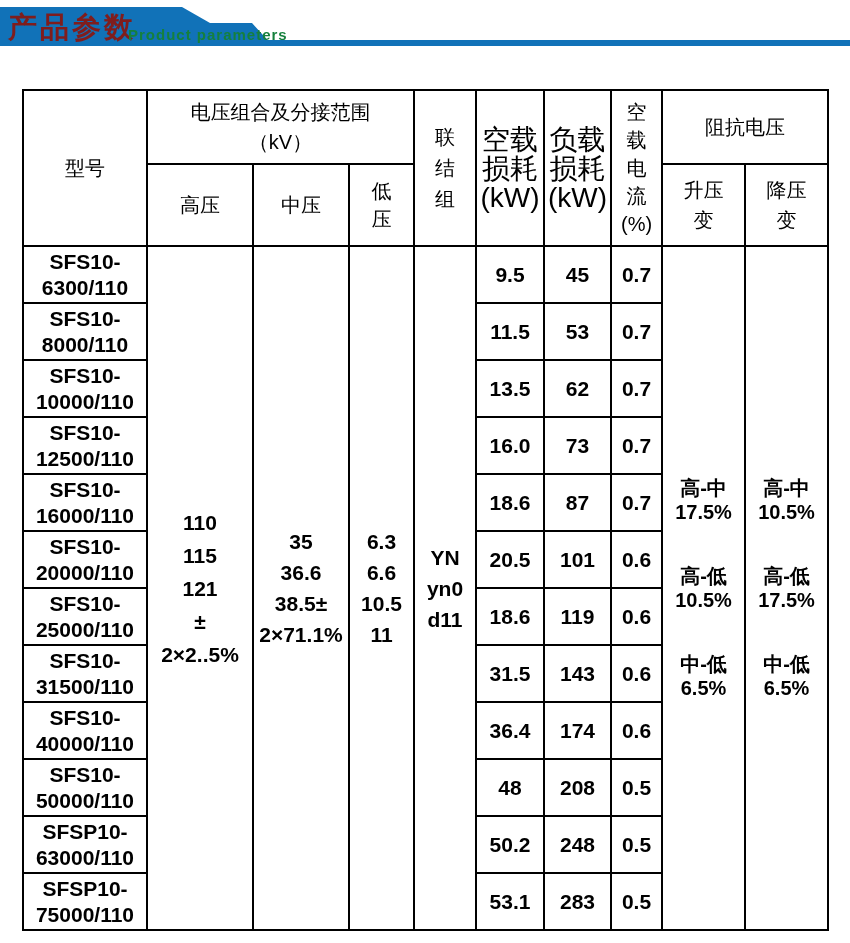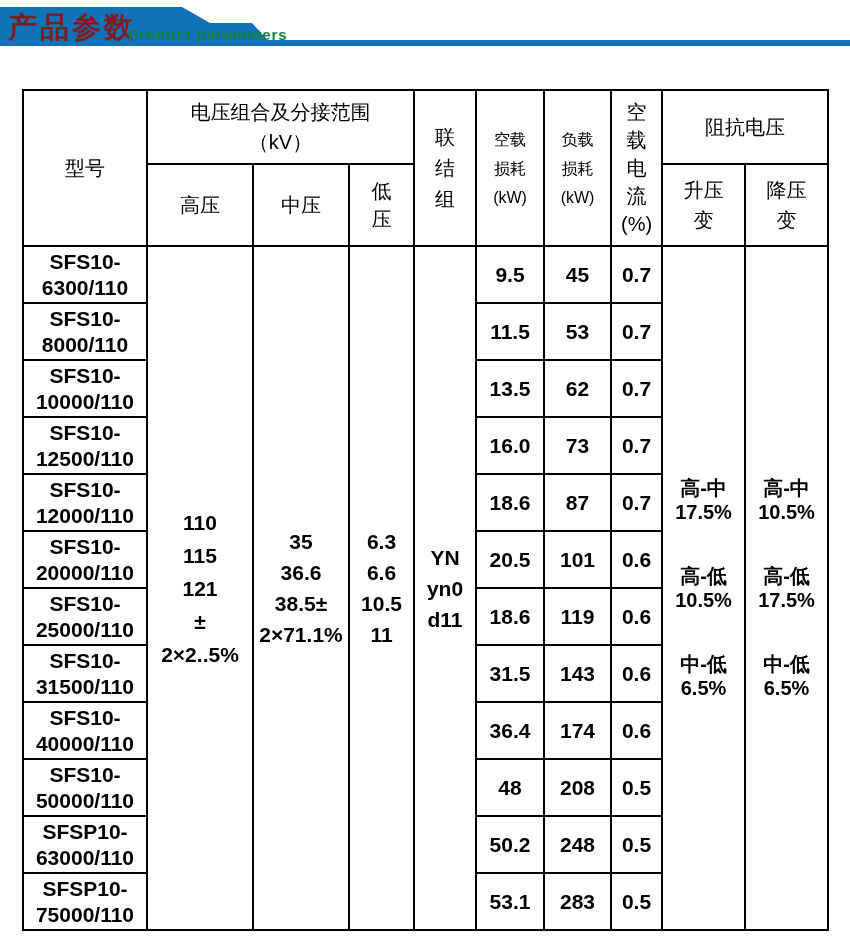--- a/index.html
+++ b/index.html
@@ -33,21 +33,21 @@
   table.params {
     position:absolute; left:22px; top:89px; width:805px;
     border-collapse:collapse; table-layout:fixed;
   }
   table.params td {
     border:2px solid #000; text-align:center; vertical-align:middle;
     padding:0; overflow:hidden;
   }
   .hcn  { font-size:20px; line-height:30px; }
   .h2l  { font-size:20px; line-height:28px; }
-  .h3l  { font-size:16px; line-height:29px; }
+  .h3l  { font-size:28px; line-height:29px; }
   .vtxt { font-size:20px; line-height:31px; }
   .vcur { font-size:20px; line-height:28px; }
   .model { font-size:21px; line-height:26px; }
   .num   { font-size:21px;margin-top:36px; }
   .mval  { font-size:21px; line-height:33px; }
   .mval4 { font-size:21px; line-height:31px; }
   .imp-group { font-size:20px; line-height:24px; }
   .imp-group + .imp-group { margin-top:40px; }
   tr.hr1 { height:74px; }
   tr.hr2 { height:82px; }
@@ -209,21 +209,21 @@
       <div>SFS10-</div>
       <div>12500/110</div>
     </td>
     <td class="num">16.0</td>
     <td class="num">73</td>
     <td class="num">0.7</td>
   </tr>
   <tr class="dr">
     <td class="model">
       <div>SFS10-</div>
-      <div>12000/110</div>
+      <div>16000/110</div>
     </td>
     <td class="num">18.6</td>
     <td class="num">87</td>
     <td class="num">0.7</td>
   </tr>
   <tr class="dr">
     <td class="model">
       <div>SFS10-</div>
       <div>20000/110</div>
     </td>

